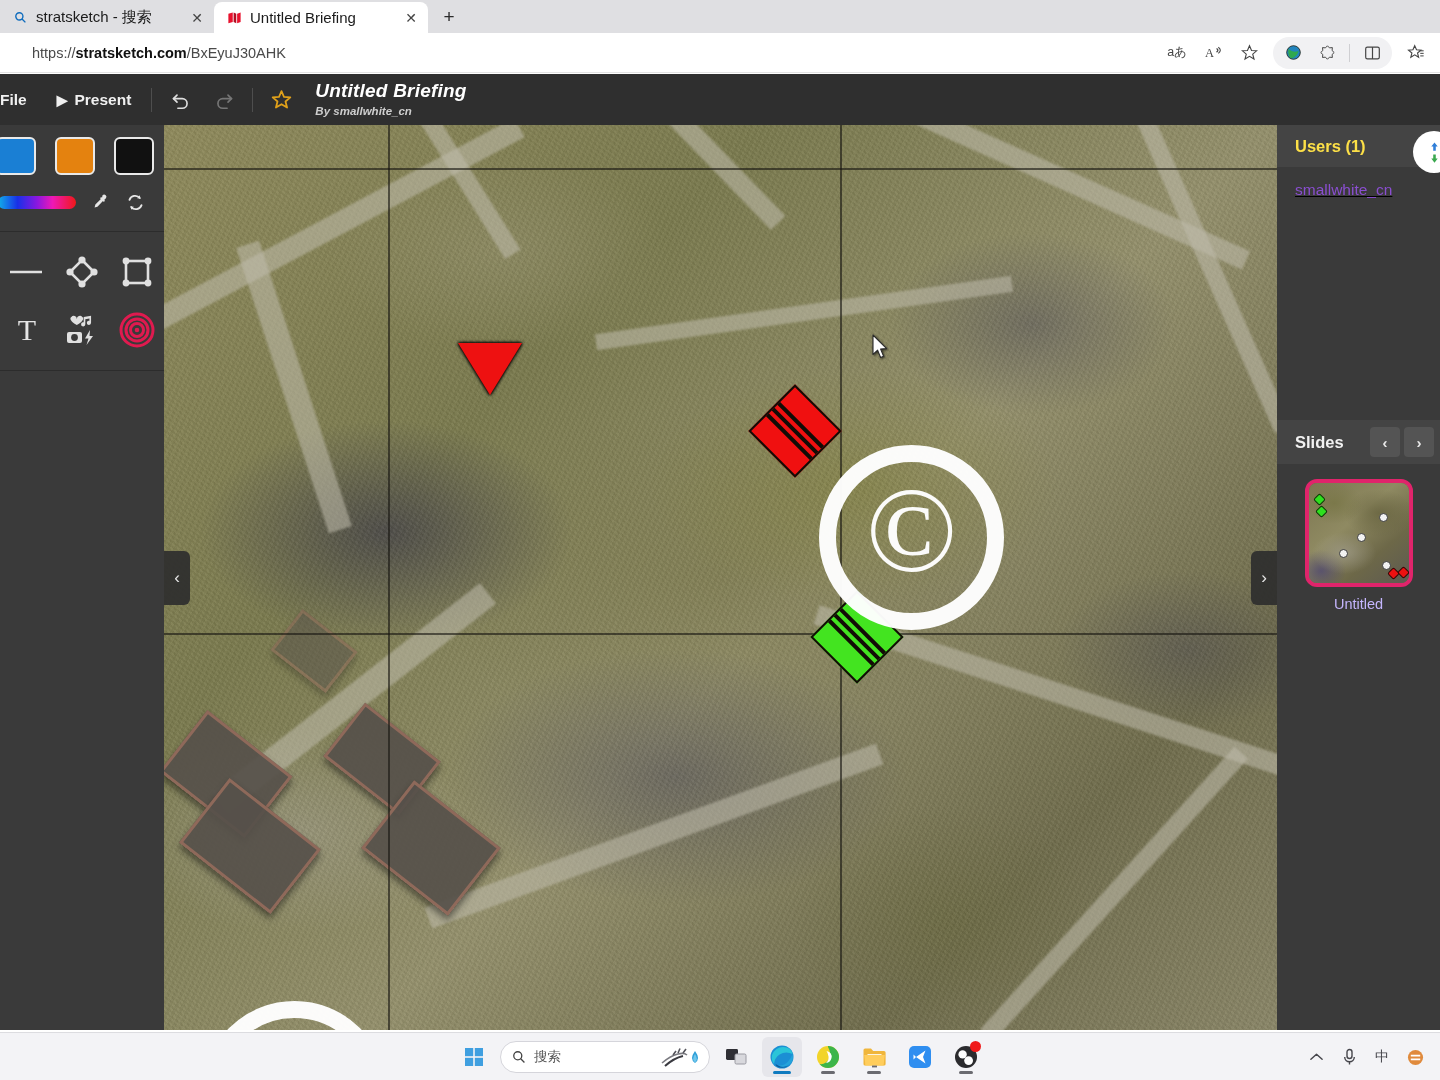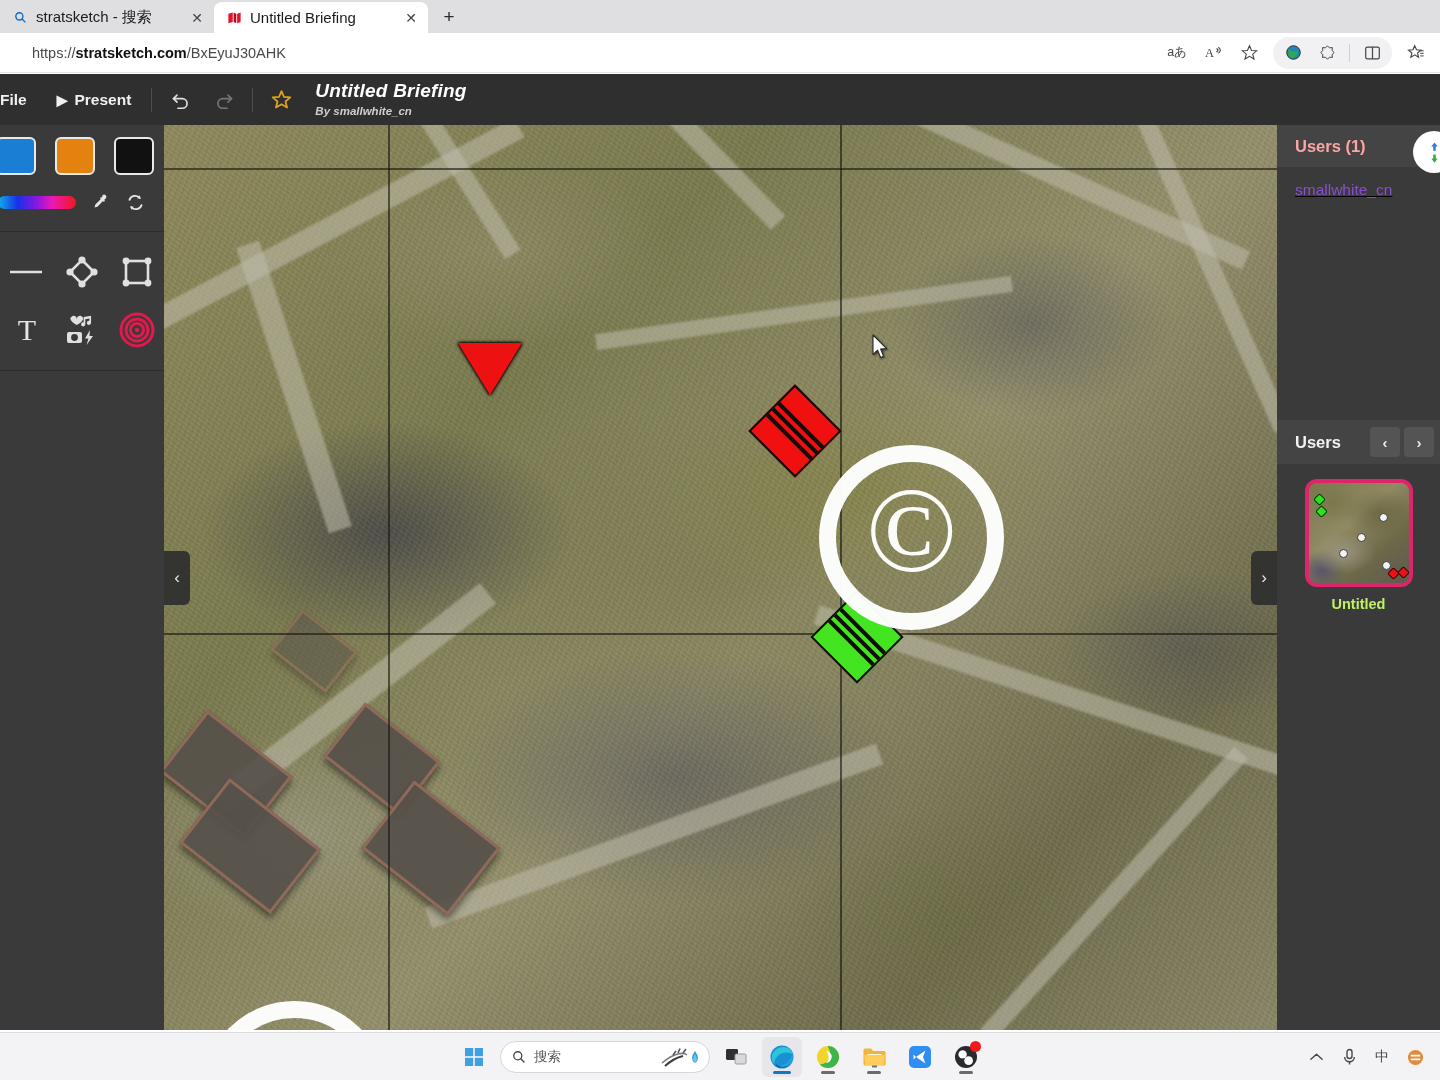--- a/index.html
+++ b/index.html
@@ -252,21 +252,21 @@
   .cursor-arrow { position: absolute; filter: drop-shadow(1px 1px 1px rgba(0,0,0,0.6)); }
 
   
   .right-sidebar {
     position: absolute; left: 1277px; top: 125px; width: 163px; height: 905px;
     background: #3a3a3a;
   }
   .users-head {
     height: 42px; background: #444444;
     display: flex; align-items: center; padding-left: 18px;
-    font-size: 16.5px; font-weight: 600; color: #fca5a5;
+    font-size: 16.5px; font-weight: 600; color: #fde047;
     position: relative;
   }
   .net-badge {
     position: absolute; right: -15px; top: 6px;
     width: 42px; height: 42px; border-radius: 50%;
     background: #ffffff;
     display: flex; flex-direction: column; align-items: center; justify-content: center;
     gap: 1px;
   }
   .users-list { padding: 14px 18px; text-decoration: underline; }
@@ -301,21 +301,21 @@
       radial-gradient(ellipse 46px 30px at 35% 70%, rgba(168,164,150,0.6), transparent 70%),
       radial-gradient(ellipse 36px 30px at 12% 88%, rgba(70,62,120,0.65), transparent 70%),
       linear-gradient(140deg,#7c7650,#8f8a62 40%,#6d6848 70%,#5d5a52);
   }
   .thumb-marker {
     position: absolute; width: 9px; height: 9px; border-radius: 50%;
     background: #f2f2f2; border: 1.5px solid #3a3a3a;
   }
   .thumb-marker.green { background: #2ee01e; border-color: #0d3b06; border-radius: 2px; transform: rotate(45deg); }
   .thumb-marker.red { background: #ee1111; border-color: #3b0606; border-radius: 2px; transform: rotate(45deg); }
-  .slide-label { font-size: 14.5px; color: #bef264; font-weight: bold; }
+  .slide-label { font-size: 14.5px; color: #c4b5fd; }
 
   
   .taskbar {
     position: absolute; left: 0; bottom: 0; width: 1440px; height: 48px;
     background: #f3f3f6;
     display: flex; align-items: center; justify-content: center;
     border-top: 1px solid #dcdce0;
   }
   .tb-center { display: flex; align-items: center; gap: 6px; }
   .tb-btn {
@@ -609,21 +609,21 @@
       <svg width="11" height="11" viewBox="0 0 12 12">
           <path d="M6 10.5 L2.5 6 L4.6 6 L4.6 1.5 L7.4 1.5 L7.4 6 L9.5 6 Z" fill="#3aa84f"></path>
         </svg>
     </div>
   </div>
   <div class="users-list">
     <div class="user-name">smallwhite_cn</div>
   </div>
 
   <div class="slides-head">
-    <span>Users</span>
+    <span>Slides</span>
     <div class="slides-nav-btns">
       <div class="slide-nav-btn">‹</div>
       <div class="slide-nav-btn">›</div>
     </div>
   </div>
 
   <div class="slides-body">
     <div class="slide-thumb-wrap">
       <div class="slide-thumb">
         <div class="thumb-terrain"></div>

